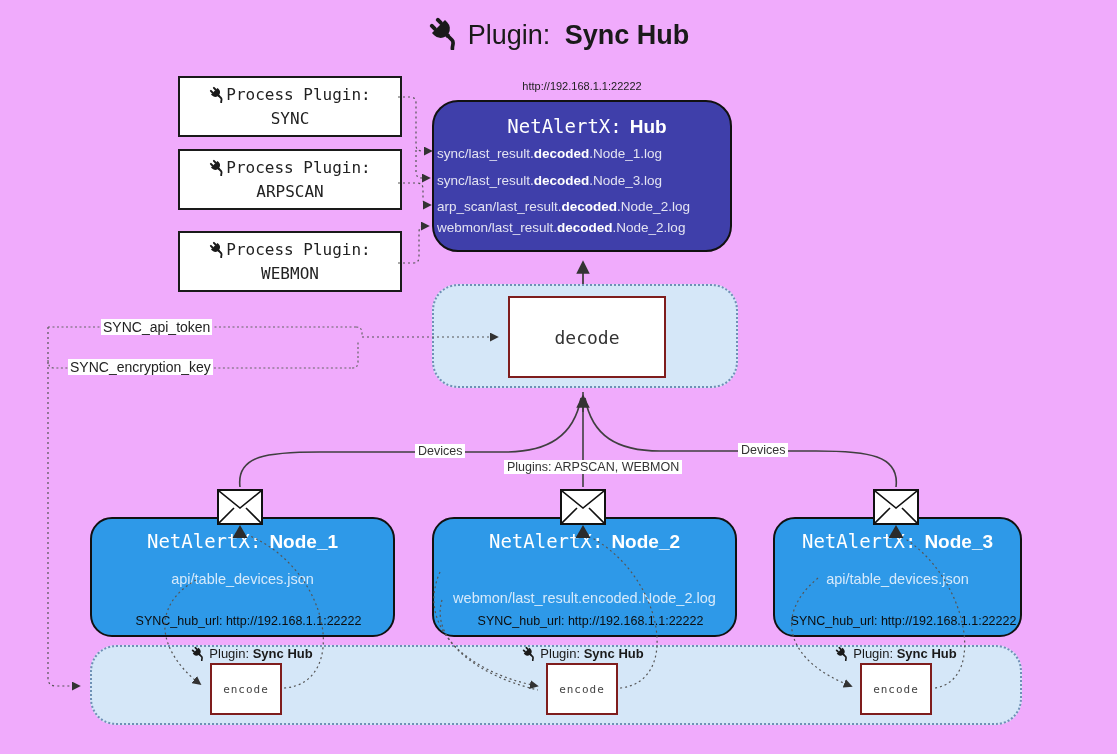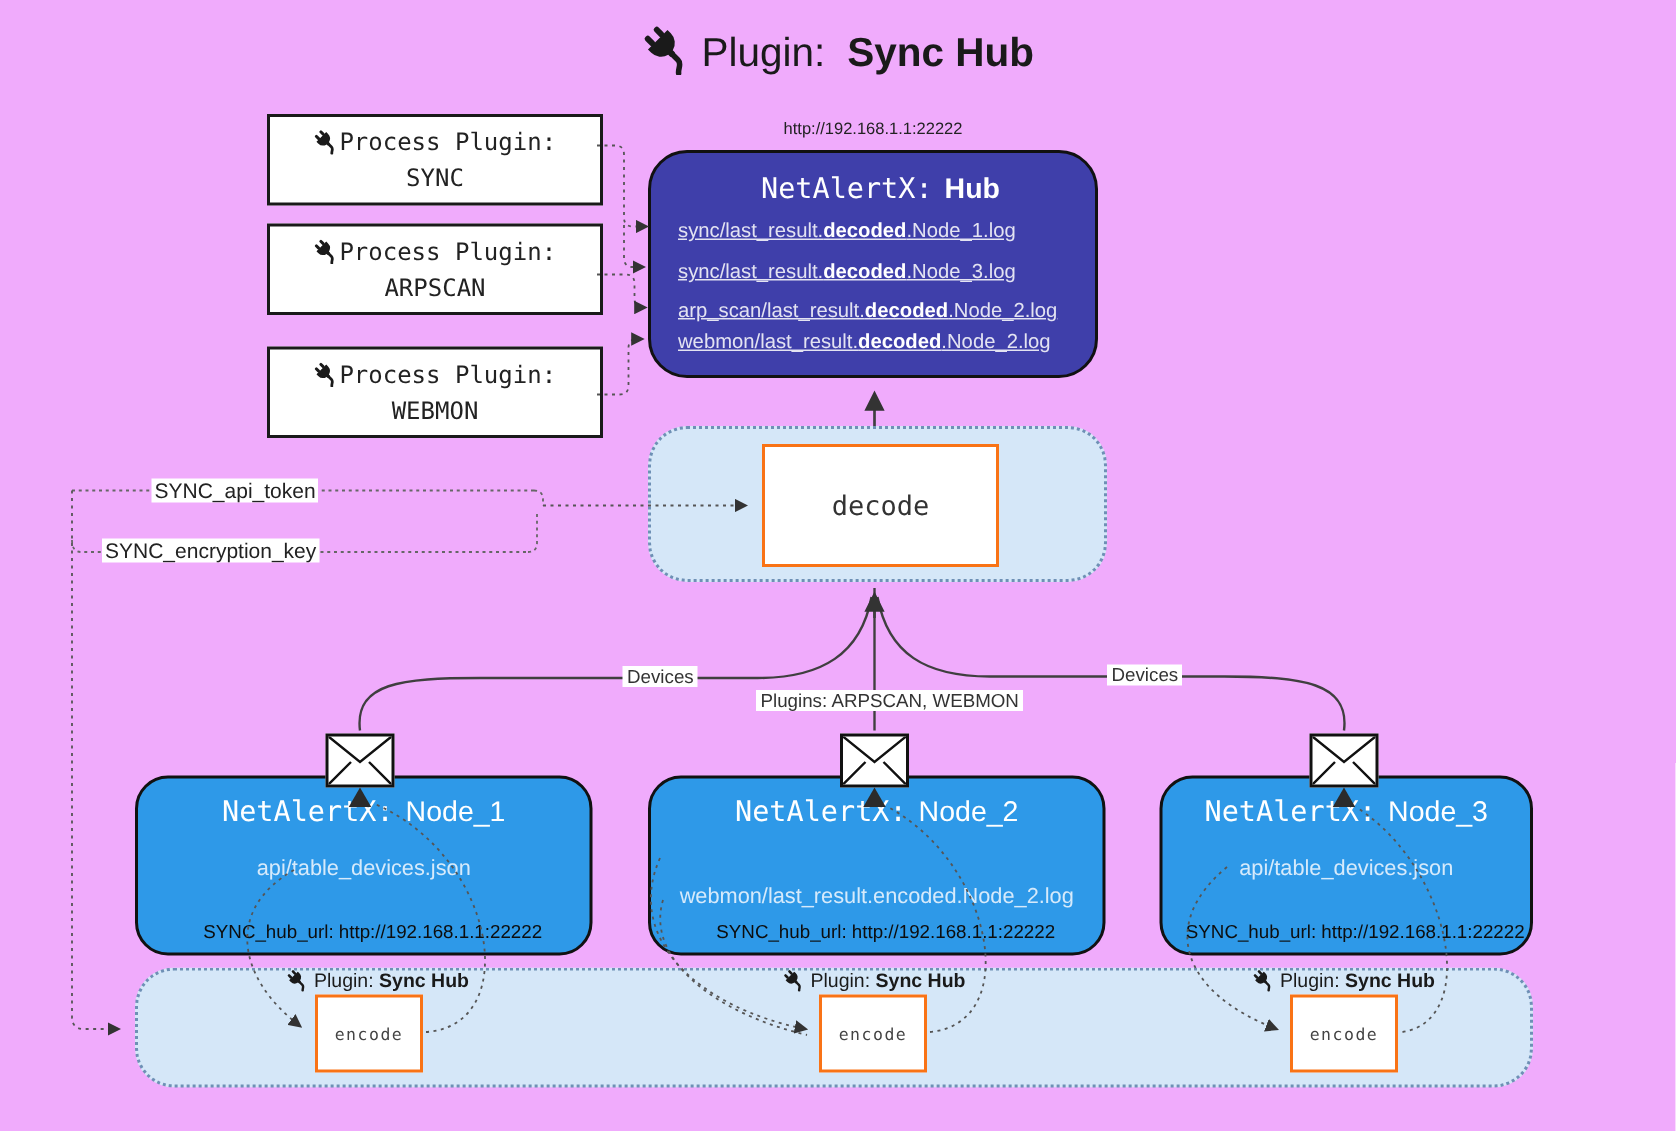--- a/index.html
+++ b/index.html
@@ -17,37 +17,37 @@
         display:flex;flex-direction:column;align-items:center;justify-content:center;
         font-family:"DejaVu Sans Mono",monospace;font-size:16px;color:#222;line-height:1.5;}
   .pbox .r1{display:flex;align-items:center;gap:0;}
 
   
   .hub{left:432px;top:100px;width:300px;height:152px;background:#3F3FAA;border:2px solid #111;
        border-radius:26px;color:#fff;box-sizing:border-box;}
   .hub-title{position:absolute;left:0;right:0;top:13px;text-align:center;font-size:19px;margin-left:10px;}
   .hub-title .pre{font-family:"DejaVu Sans Mono",monospace;margin-right:8px;}
   .hub-title b{font-weight:700;}
-  .hub-line{position:absolute;left:18px;font-size:13.5px;color:#E3E3F2;white-space:nowrap;text-decoration:underline;}
+  .hub-line{position:absolute;left:3px;font-size:13.5px;color:#E3E3F2;white-space:nowrap;}
   .hub-line b{font-weight:700;color:#fff;}
   .hub-url{left:432px;width:300px;top:80px;text-align:center;font-size:11px;color:#222;}
 
   
   .lightband{background:#D5E7F8;border:2px dotted #6E90B5;border-radius:26px;box-sizing:border-box;}
   .decode-band{left:432px;top:284px;width:306px;height:104px;}
-  .procbox{background:#fff;border:2px solid #f97316;display:flex;align-items:center;justify-content:center;
+  .procbox{background:#fff;border:2px solid #7f1d1d;display:flex;align-items:center;justify-content:center;
            font-family:"DejaVu Sans Mono",monospace;color:#333;box-sizing:border-box;}
   .decode-box{left:508px;top:296px;width:158px;height:82px;font-size:18px;}
 
   
   .node{top:517px;height:120px;background:#2E99E8;border:2px solid #111;border-radius:22px;
         color:#fff;box-sizing:border-box;}
   .node-title{position:absolute;left:0;right:0;top:11px;text-align:center;font-size:19px;white-space:nowrap;}
   .node-title .pre{font-family:"DejaVu Sans Mono",monospace;margin-right:8px;}
-  .node-title b{font-weight:400;}
+  .node-title b{font-weight:700;}
   .node-line{position:absolute;left:0;right:0;text-align:center;font-size:14.5px;color:#D6EAFB;white-space:nowrap;}
   .node-url{position:absolute;left:0;right:0;bottom:7px;text-align:center;font-size:12.5px;color:#0d0d0d;margin-left:12px;}
 
   
   .env{width:46px;height:36px;background:#fff;border:2px solid #111;box-sizing:border-box;top:489px;}
 
   
   .bottom-band{left:90px;top:645px;width:932px;height:80px;}
   .band-label{top:646px;width:160px;margin-left:-80px;text-align:center;font-size:13px;color:#1a1a1a;white-space:nowrap;}
   .band-label b{font-weight:700;}

